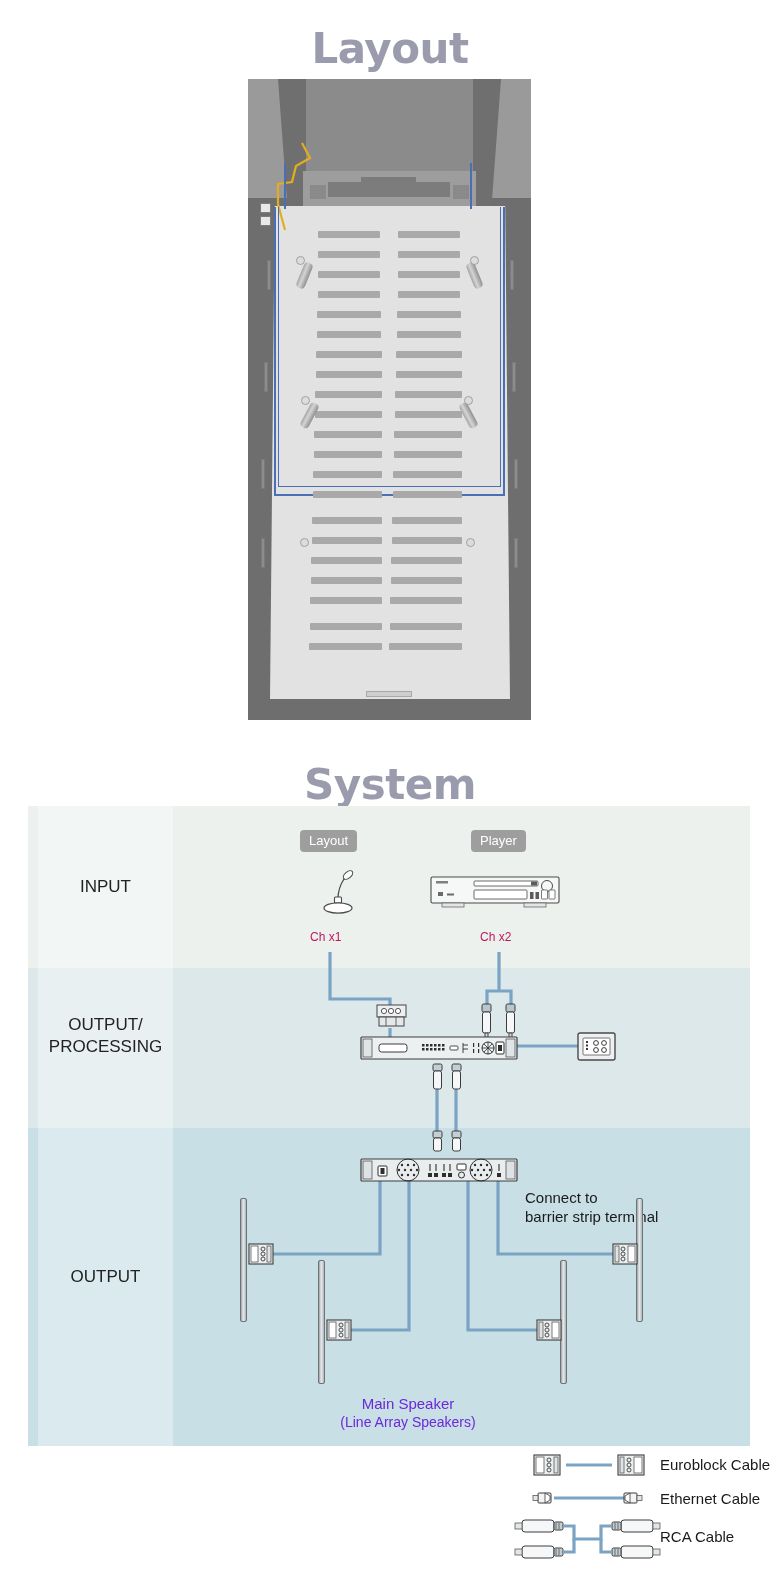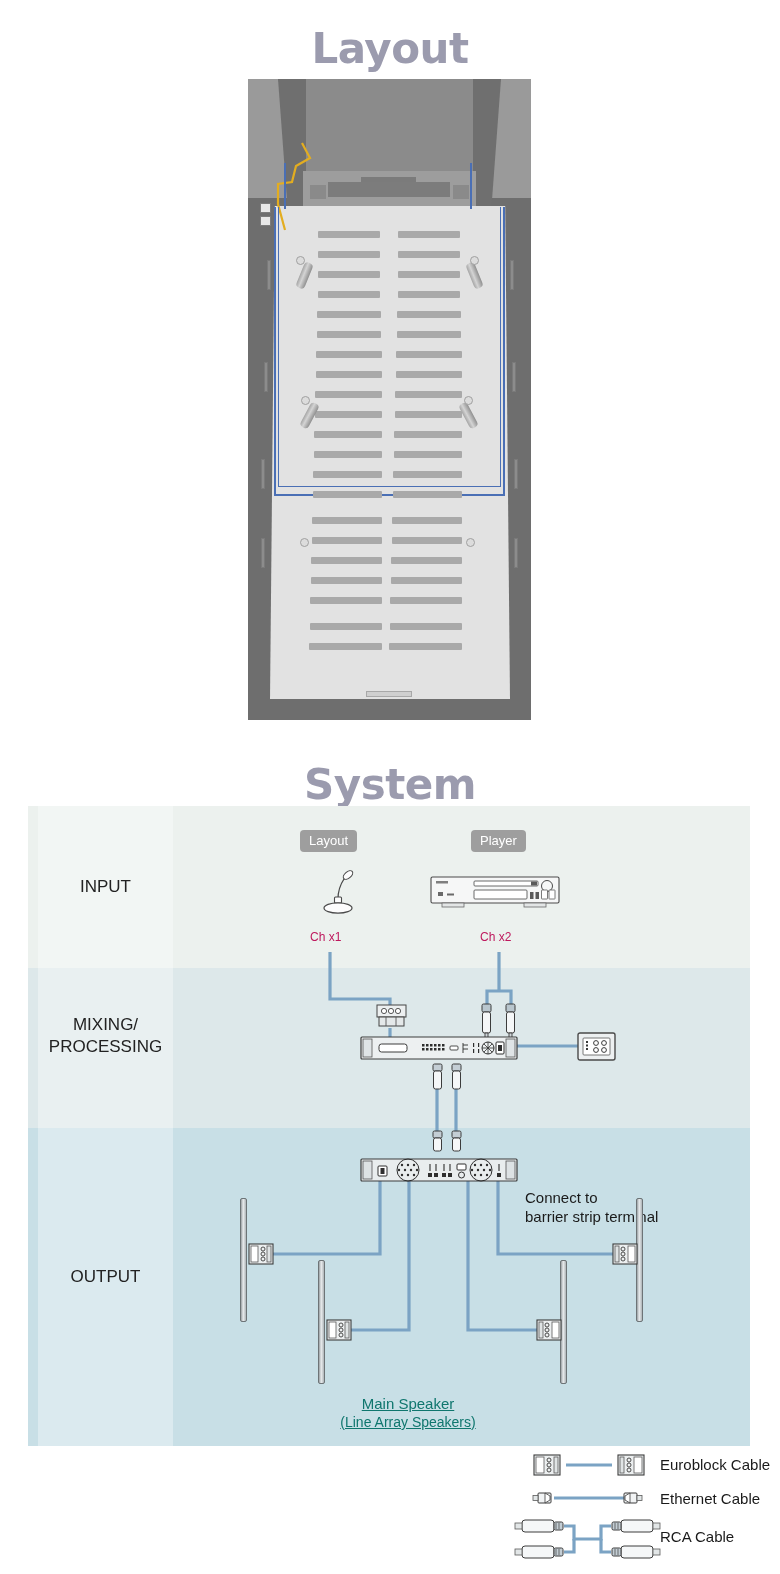--- a/index.html
+++ b/index.html
@@ -166,23 +166,22 @@
     position: absolute; font-size: 12px; color: #be185d;
     font-family: "Liberation Sans", sans-serif; white-space: nowrap;
   }
   .note-text {
     position: absolute; font-size: 15px; color: #1a1a1a;
     line-height: 19px; white-space: nowrap;
     font-family: "Liberation Sans", sans-serif;
   }
   .spk-caption {
     position: absolute; text-align: center; font-size: 15px;
-    color: #0f766e; line-height: 19px; white-space: nowrap;
+    color: #6d28d9; line-height: 19px; white-space: nowrap;
     font-family: "Liberation Sans", sans-serif;
-    text-decoration: underline;
   }
   .spk-caption .sub { font-size: 14px; }
 
   
   .linearray {
     position: absolute; width: 7px;
     background: linear-gradient(to right,#9aa0a3,#e9ecee 45%,#aeb4b7);
     border: 1px solid #6d7477;
     border-radius: 2px;
   }
@@ -309,21 +308,21 @@
     <div class="band" id="band-mixing"></div>
     <div class="band" id="band-output"></div>
 
     <div class="band-label-col" id="labelcol-input"></div>
     <div class="band-label-col" id="labelcol-mixing"></div>
     <div class="band-label-col" id="labelcol-output"></div>
 
     <div class="band-label" id="lbl-input">INPUT</div>
 
     <div class="band-label" id="lbl-mixing">
-      <div>MIXING/</div>
+      <div>OUTPUT/</div>
       <div>PROCESSING</div>
     </div>
 
     <div class="band-label" id="lbl-output">OUTPUT</div>
 
     <div class="src-badge" style="left:272px; top:24px;">Layout</div>
 
     <svg style="position:absolute; left:282px; top:60px;" width="56" height="50">
       <ellipse cx="38" cy="9" rx="5.5" ry="3.2" fill="#fdfdfd" stroke="#4a4a4a" stroke-width="1.1" transform="rotate(-40 38 9)"></ellipse>
       <path d="M34,13 C30,19 28,27 28,33" fill="none" stroke="#4a4a4a" stroke-width="1.3"></path>

